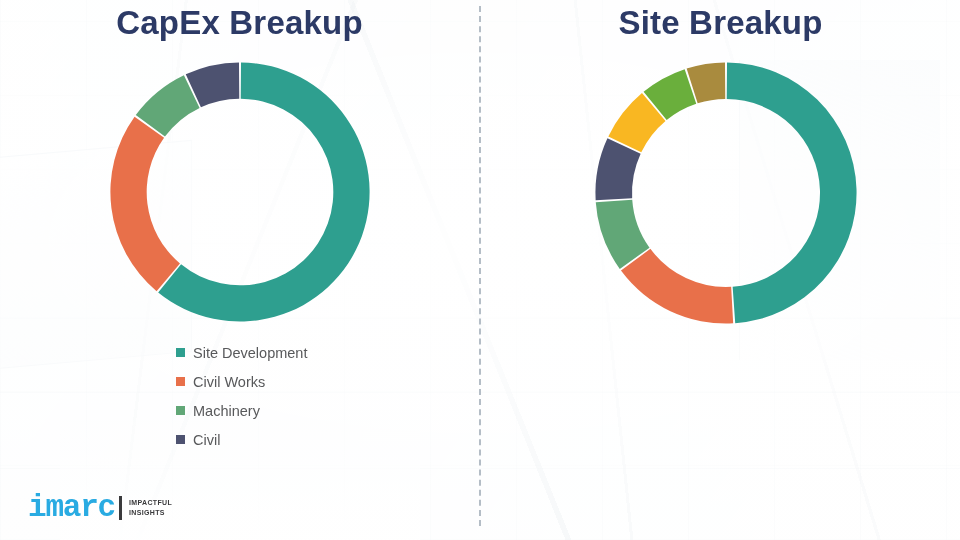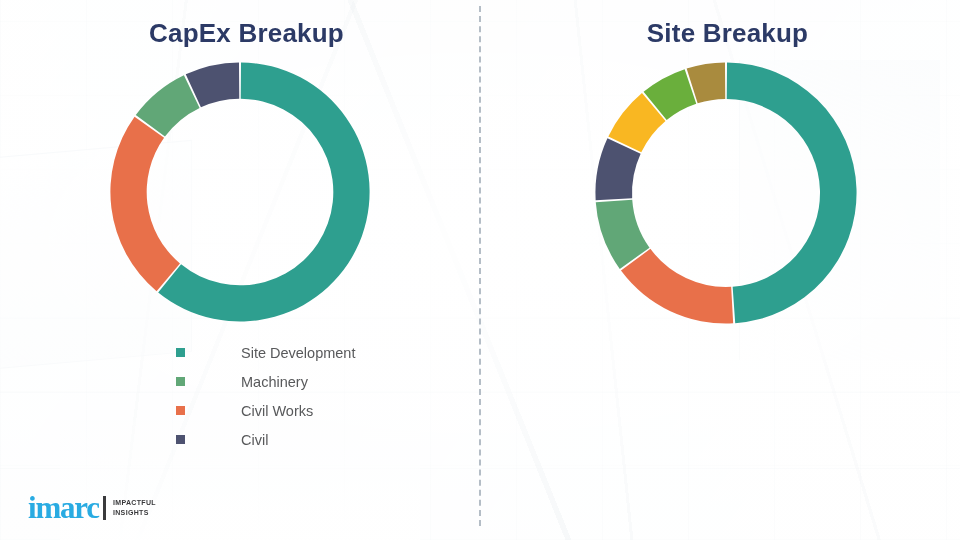--- a/index.html
+++ b/index.html
@@ -85,30 +85,29 @@
   .panel {
     position: absolute;
     top: 0;
     height: 540px;
   }
   #panel-capex { left: 0;   width: 479px; }
   #panel-opex  { left: 481px; width: 479px; }
 
   .chart-title {
     position: absolute;
-    top: 18px;
+    top: 4px;
     left: 0;
     width: 100%;
     text-align: center;
-    font-size: 26px;
+    font-size: 33px;
     font-weight: bold;
     color: #2c3a66;
     letter-spacing: 0.2px;
     white-space: nowrap;
-    padding-left: 7px;
   }
 
   
   #divider {
     position: absolute;
     left: 479px;
     top: 6px;
     width: 0;
     height: 520px;
     border-left: 2px dashed #a8b2bd;
@@ -127,21 +126,21 @@
   .legend {
     position: absolute;
   }
   #legend-capex { left: 176px; top: 338px; }
 
   .legend-item {
     display: flex;
     align-items: center;
     white-space: nowrap;
   }
-  #legend-capex .legend-item { height: 29px; gap: 48px; }
+  #legend-capex .legend-item { height: 29px; }
 
   .legend-swatch {
     width: 9px;
     height: 9px;
     flex: 0 0 auto;
     margin-right: 8px;
   }
   .legend-label {
     font-size: 14.5px;
     color: #58595b;
@@ -155,21 +154,21 @@
     bottom: 17px;
     display: flex;
     align-items: center;
   }
   #logo-word {
     font-size: 31px;
     font-weight: bold;
     color: #29abe2;
     letter-spacing: -1.2px;
     line-height: 1;
-    font-family: Liberation Serif, serif;
+    font-family: Liberation Mono, monospace;
   }
   #logo-bar {
     width: 3px;
     height: 24px;
     background: #3a3a3c;
     margin: 0 7px 0 4px;
   }
   #logo-tag {
     font-size: 7px;
     font-weight: bold;
@@ -207,26 +206,26 @@
           </g>
       </svg>
     </div>
 
     <div class="legend" id="legend-capex">
         <div class="legend-item">
           <span class="legend-swatch" style="background: rgb(46, 159, 143);"></span>
           <span class="legend-label">Site Development</span>
         </div>
         <div class="legend-item">
+          <span class="legend-swatch" style="background: rgb(232, 112, 74);"></span>
+          <span class="legend-label">Civil Works</span>
+        </div>
+        <div class="legend-item">
           <span class="legend-swatch" style="background: rgb(97, 167, 119);"></span>
           <span class="legend-label">Machinery</span>
-        </div>
-        <div class="legend-item">
-          <span class="legend-swatch" style="background: rgb(232, 112, 74);"></span>
-          <span class="legend-label">Civil Works</span>
         </div>
         <div class="legend-item">
           <span class="legend-swatch" style="background: rgb(77, 82, 112);"></span>
           <span class="legend-label">Civil</span>
         </div>
       </div>
   </div>
 
   <div class="panel" id="panel-opex">
     <div class="chart-title">Site Breakup</div>

